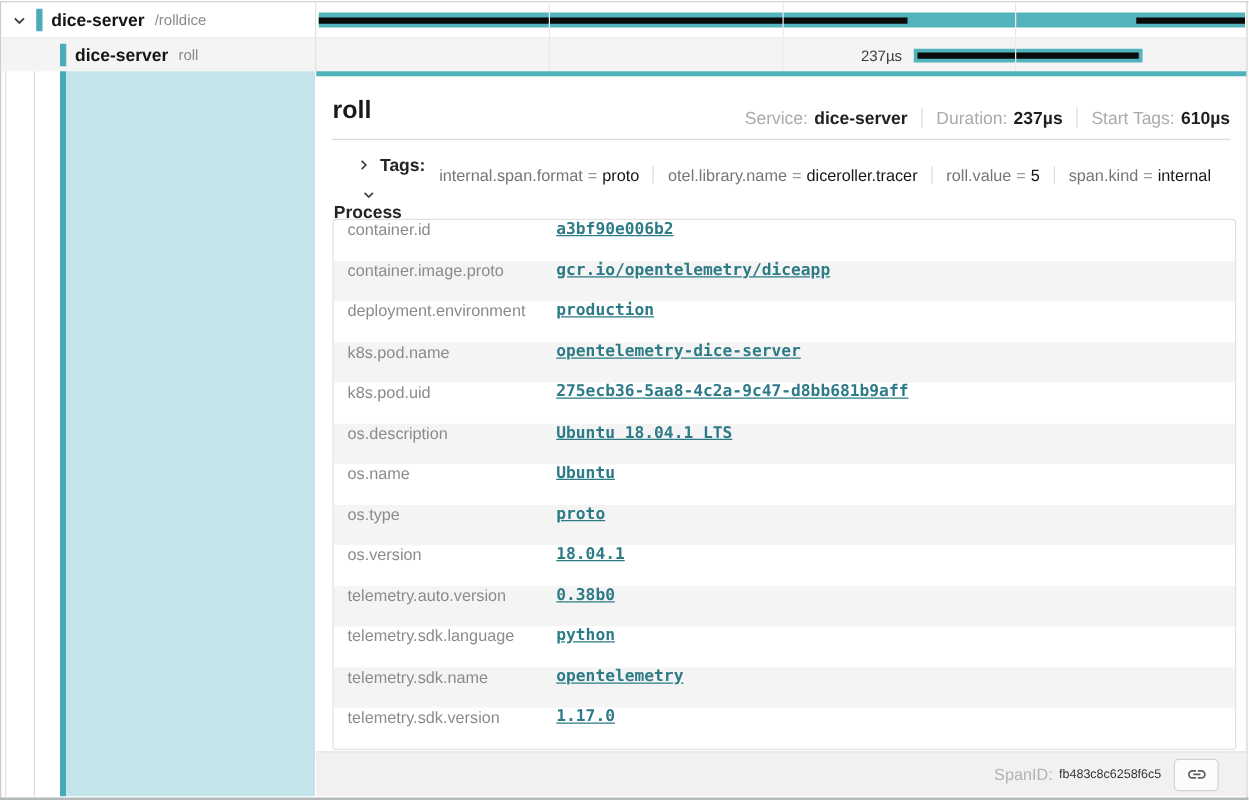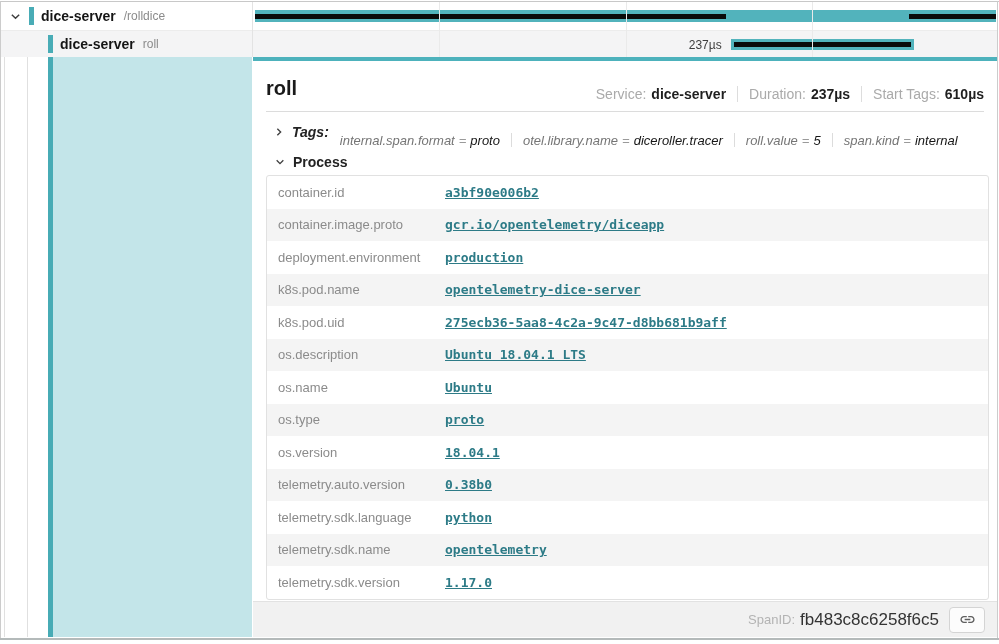--- a/index.html
+++ b/index.html
@@ -47,39 +47,39 @@
   
   .detail { position:absolute; left:253px; top:57px; width:744px; height:580px; background:#ffffff; }
   .detail-topborder { position:absolute; left:0; top:0; width:100%; height:4px; background:#4db2bc; }
   .detail-title { position:absolute; left:13px; top:20px; font-size:20px; font-weight:600; color:#1a1a1a; }
   .stats { position:absolute; right:13px; top:29px; display:flex; align-items:center; font-size:14px; }
   .stat-label { color:#aaaaaa; margin-right:5px; }
   .stat-value { color:#1f1f1f; font-weight:bold; }
   .stat-sep { width:1px; height:16px; background:#dddddd; margin:0 11px; }
   .hdr-divider { position:absolute; left:13px; right:13px; top:54px; height:1px; background:#dcdcdc; }
 
-  .tags-row { position:absolute; left:12px; top:62px; height:26px; display:flex; align-items:center;font-style:italic; }
+  .tags-row { position:absolute; left:24px; top:62px; height:26px; display:flex; align-items:center; }
   .section-label { font-size:14px; font-weight:bold; color:#232323; margin-left:7px; }
   .tag-items { display:flex; align-items:center; margin-left:11px; font-size:13px;margin-top:16px; }
   .tag-key { color:#757575; }
   .tag-eq { color:#9a9a9a; margin:0 4px; }
   .tag-val { color:#161616; }
   .tag-sep { width:1px; height:14px; background:#dcdcdc; margin:0 11px; }
 
-  .process-row { position:absolute; left:13px; top:94px; height:22px; display:flex; align-items:center; }
+  .process-row { position:absolute; left:13px; top:94px; height:22px; display:flex; align-items:center;flex-direction:column; }
 
   .kv-table { position:absolute; left:13px; top:118px; width:723px; border:1px solid #e1e1e1; border-radius:3px; background:#fff; overflow:hidden; }
-  .kv-row { display:flex; height:32.5px; align-items:center; }
+  .kv-row { display:flex; height:32.5px; align-items:flex-start; }
   .kv-row:nth-child(even) { background:#f4f4f4; }
   .kv-key { width:178px; padding-left:11px; font-size:13px; color:#8b8b8b; flex:none; }
   .kv-val { font-family:"DejaVu Sans Mono","Liberation Mono",monospace; font-size:13px; color:#2d7b87; font-weight:bold;text-decoration:underline; }
 
-  .detail-footer { position:absolute; left:0; bottom:0; width:100%; height:36px; background:#f1f1f1; border-top:1px solid #e2e2e2; display:flex; align-items:center; justify-content:flex-end; padding-right:12px; }
+  .detail-footer { position:absolute; left:0; bottom:0; width:100%; height:36px; background:#f1f1f1; border-top:1px solid #e2e2e2; display:flex; align-items:center; justify-content:flex-end; padding-right:22px; }
   .footer-label { font-size:13px; color:#b3b3b3; margin-right:5px; }
-  .footer-value { font-size:17px; color:#333333; }
+  .footer-value { font-size:10px; color:#333333; }
   .link-btn { margin-left:10px; width:36px; height:26px; border:1px solid #d4d4d4; border-radius:4px; background:#fcfcfc; display:flex; align-items:center; justify-content:center; cursor:pointer; }
 </style>
 </head>
 <body>
 
 <div class="screen">
 
   <div class="frame-top"></div>
   <div class="frame-left"></div>
   <div class="frame-right"></div>

